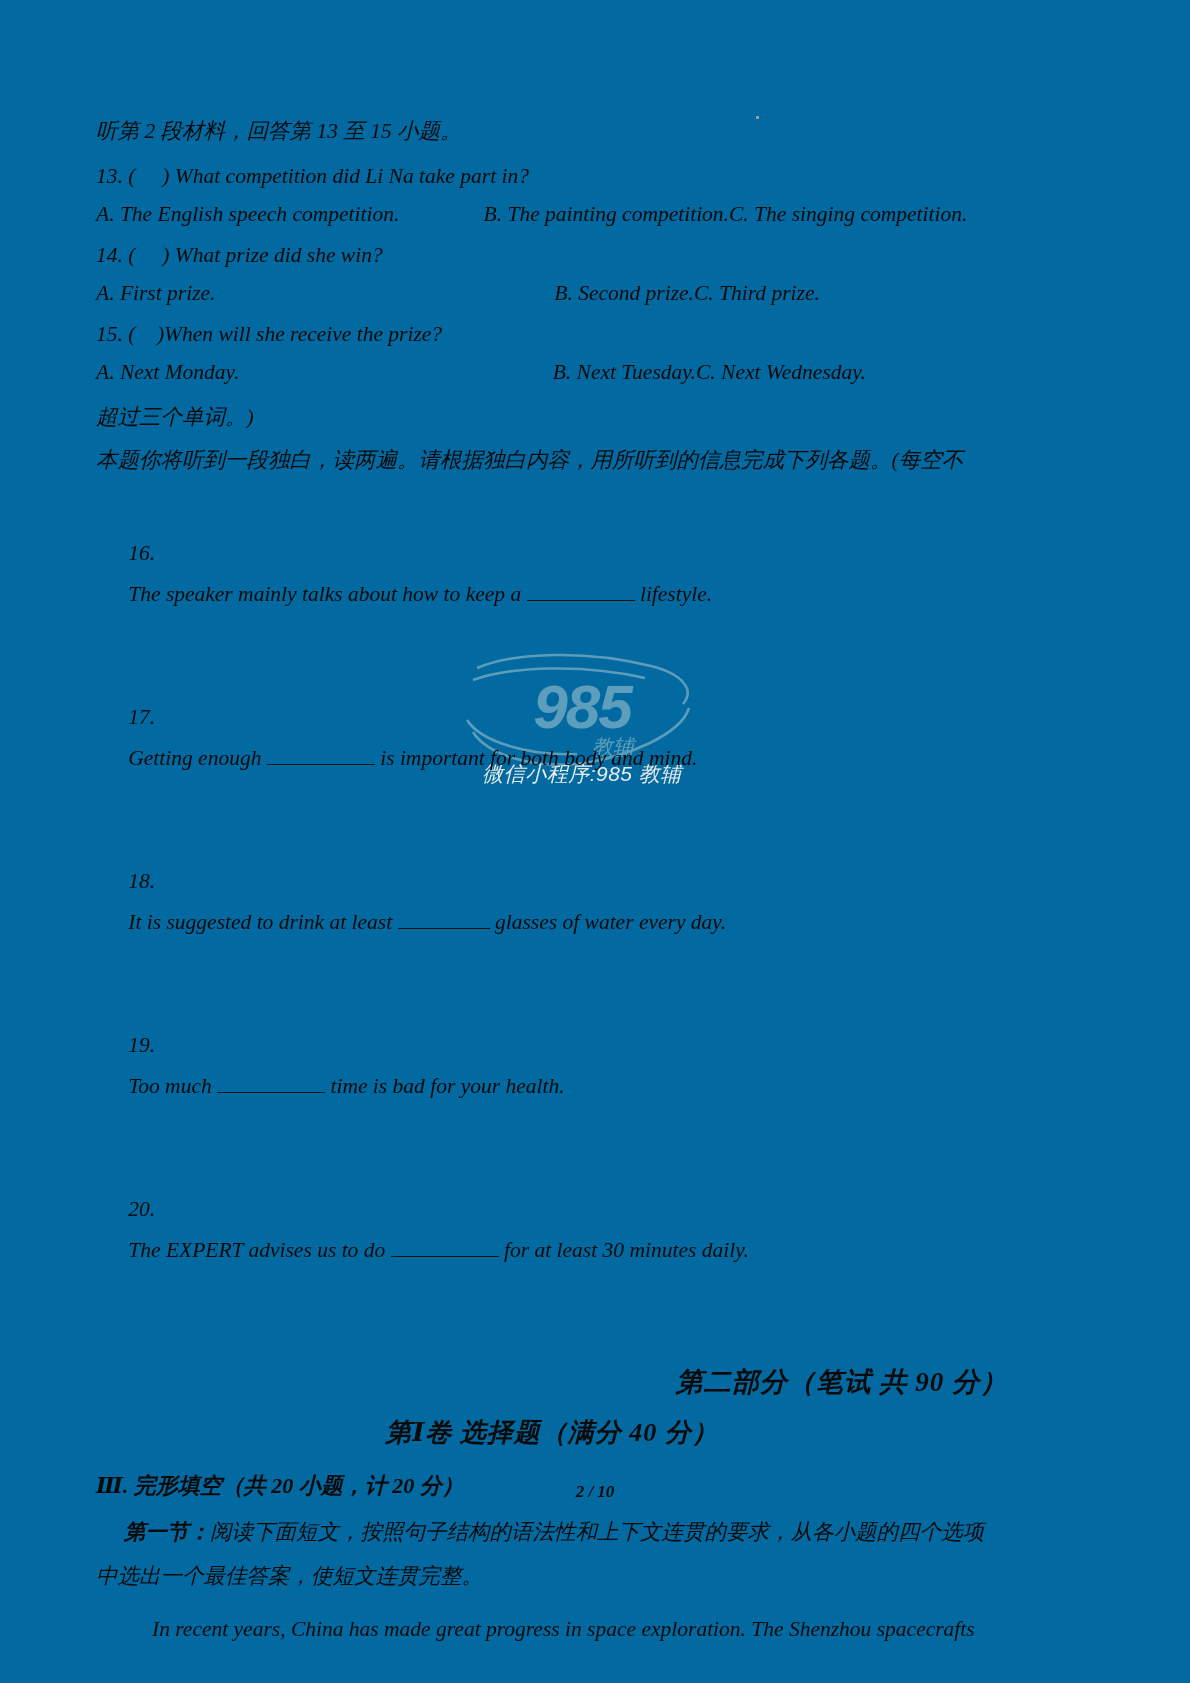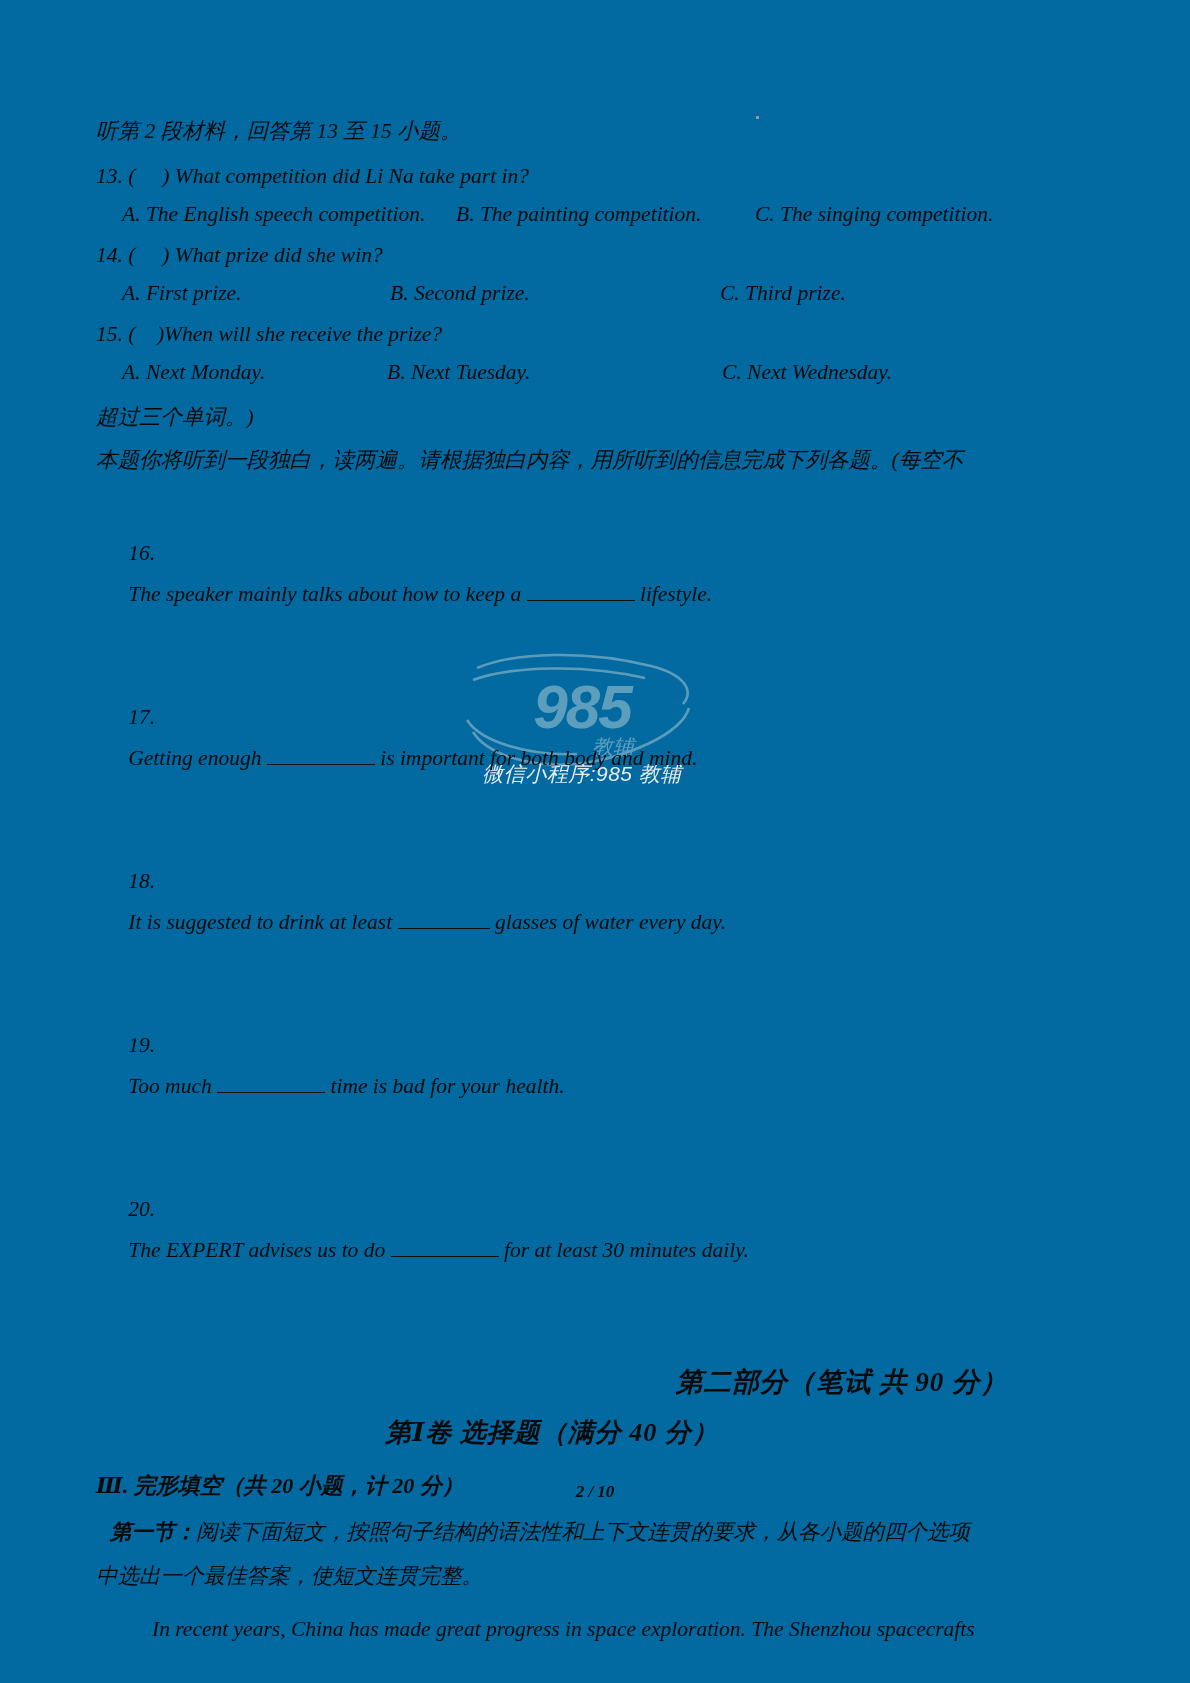--- a/index.html
+++ b/index.html
@@ -72,22 +72,22 @@
   .b { font-weight: bold; }
 
   .opts {
     position: relative;
     z-index: 2;
     font-size: 21.5px;
     line-height: 38.5px;
     display: flex;
     white-space: pre;
   }
-  .opt-a { flex: 0 0 auto; margin-left: 26px; }
-  .opt-b { flex: 0 0 auto; }
+  .opt-a { flex: 0 0 auto; }
+  .opt-b { flex: 0 0 auto; text-align: right; }
   .opt-c { flex: 0 0 auto; }
 
   .spacer-2 { height: 2px; }
   .spacer-6 { height: 6px; }
   .spacer-10 { height: 10px; }
   .spacer-14 { height: 14px; }
 
   .sec-head {
     position: relative;
     z-index: 2;
@@ -255,21 +255,21 @@
     <div class="big-title cn">第二部分（笔试 共 90 分）</div>
     <div class="big-title-2 cn">第Ⅰ卷 选择题（满分 40 分）</div>
 
     <div class="spacer-6"></div>
 
     <div class="sub-head cn">Ⅲ. 完形填空（共 20 小题，计 20 分）</div>
 
     <div class="spacer-2"></div>
 
     <div class="instr cn">
-      <span class="b" style="margin-left:14px">第一节：</span><span>阅读下面短文，按照句子结构的语法性和上下文连贯的要求，从各小题的四个选项</span>
+      <span class="b" style="margin-left:28px">第一节：</span><span>阅读下面短文，按照句子结构的语法性和上下文连贯的要求，从各小题的四个选项</span>
     </div>
     <div class="instr cn">
       <span>中选出一个最佳答案，使短文连贯完整。</span>
     </div>
 
     <div class="spacer-10"></div>
 
     <div class="para">
       <div class="para-line" style="text-indent:56px"><span>In recent years, China has made great progress in space exploration. The Shenzhou spacecrafts</span></div>
 

